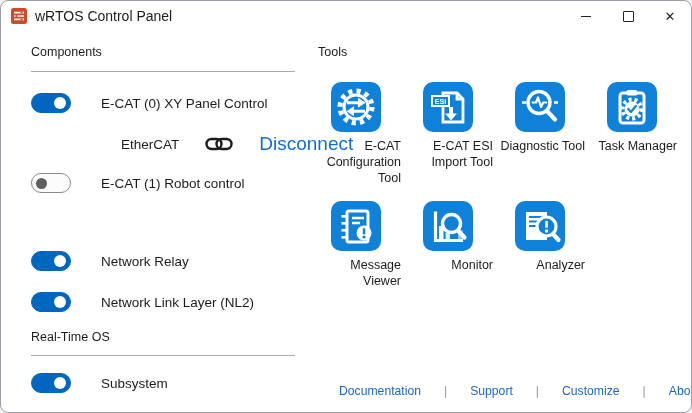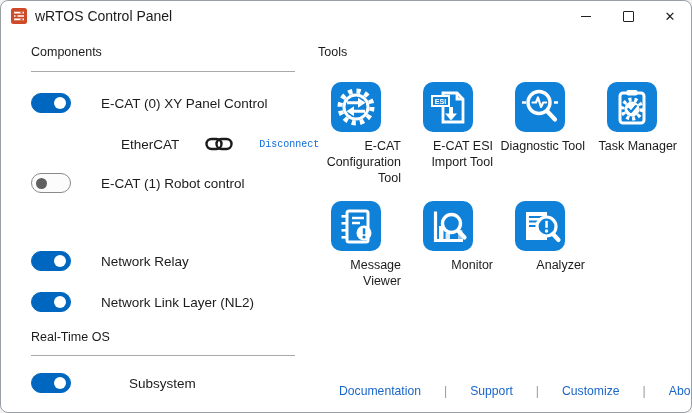--- a/index.html
+++ b/index.html
@@ -22,21 +22,21 @@
   .divider{position:absolute;height:1px;background:#a9a9a9;}
   .toggle-row{position:absolute;display:flex;align-items:center;height:20px;}
   .toggle{position:relative;width:40px;height:20px;border-radius:10px;box-sizing:border-box;flex:0 0 auto;}
   .toggle[data-state="on"]{background:#0067c0;border:1px solid #0067c0;}
   .toggle[data-state="on"] .knob{position:absolute;right:4px;top:3px;width:12px;height:12px;border-radius:50%;background:#fff;}
   .toggle[data-state="off"]{background:#fcfcfc;border:1px solid #8a8a8a;}
   .toggle[data-state="off"] .knob{position:absolute;left:4px;top:3.5px;width:11px;height:11px;border-radius:50%;background:#606060;}
   .toggle-label{margin-left:30px;font-size:13.5px;color:#1b1b1b;white-space:nowrap;}
   .connection-row{position:absolute;display:flex;align-items:center;gap:26px;height:22px;}
   .connection-label{font-size:13.5px;color:#1b1b1b;}
-  .link-action{font-size:10px;color:#0f6cda;cursor:pointer;font-family:Liberation Mono, monospace;}
+  .link-action{font-size:19px;color:#0f6cda;cursor:pointer;}
   
   .tools-grid{position:absolute;left:309px;top:80px;display:grid;grid-template-columns:repeat(4,92px);grid-auto-rows:119px;}
   .tool{display:flex;flex-direction:column;align-items:center;cursor:pointer;}
   .tool-icon{width:52px;height:52px;flex:0 0 auto;}
   .tool-label{margin-top:5px;width:90px;text-align:right;font-size:12.5px;line-height:1.28;color:#1b1b1b;}
   
   .footer{position:absolute;left:338px;top:383px;display:flex;align-items:center;gap:23px;font-size:12.2px;}
   .footer-link{color:#1a66c8;cursor:pointer;white-space:nowrap;}
   .footer-sep{color:#9a9a9a;}
 </style>
@@ -106,21 +106,21 @@
   <div class="toggle-row" style="left:30px;top:291px;">
     <div class="toggle" data-state="on">
         <span class="knob"></span>
       </div>
     <span class="toggle-label">Network Link Layer (NL2)</span>
   </div>
 
   <div class="section-heading" style="left:30px;top:329px;">Real-Time OS</div>
   <div class="divider" style="left:30px;top:354px;width:264px;"></div>
 
-  <div class="toggle-row" style="left:30px;top:372px;gap:28px;">
+  <div class="toggle-row" style="left:30px;top:372px;">
     <div class="toggle" data-state="on">
         <span class="knob"></span>
       </div>
     <span class="toggle-label">Subsystem</span>
   </div>
 
   <div class="section-heading" style="left:317px;top:44px;">Tools</div>
 
   <div class="tools-grid">
 

